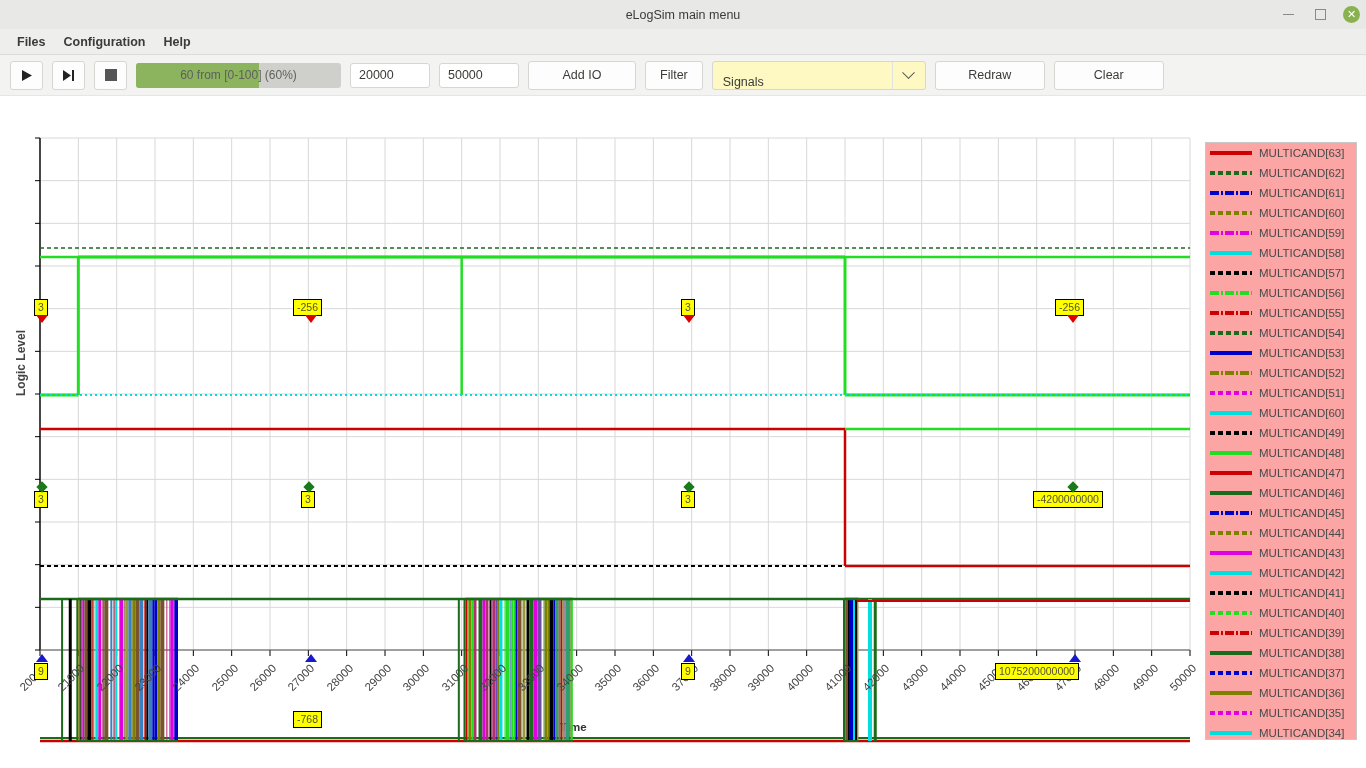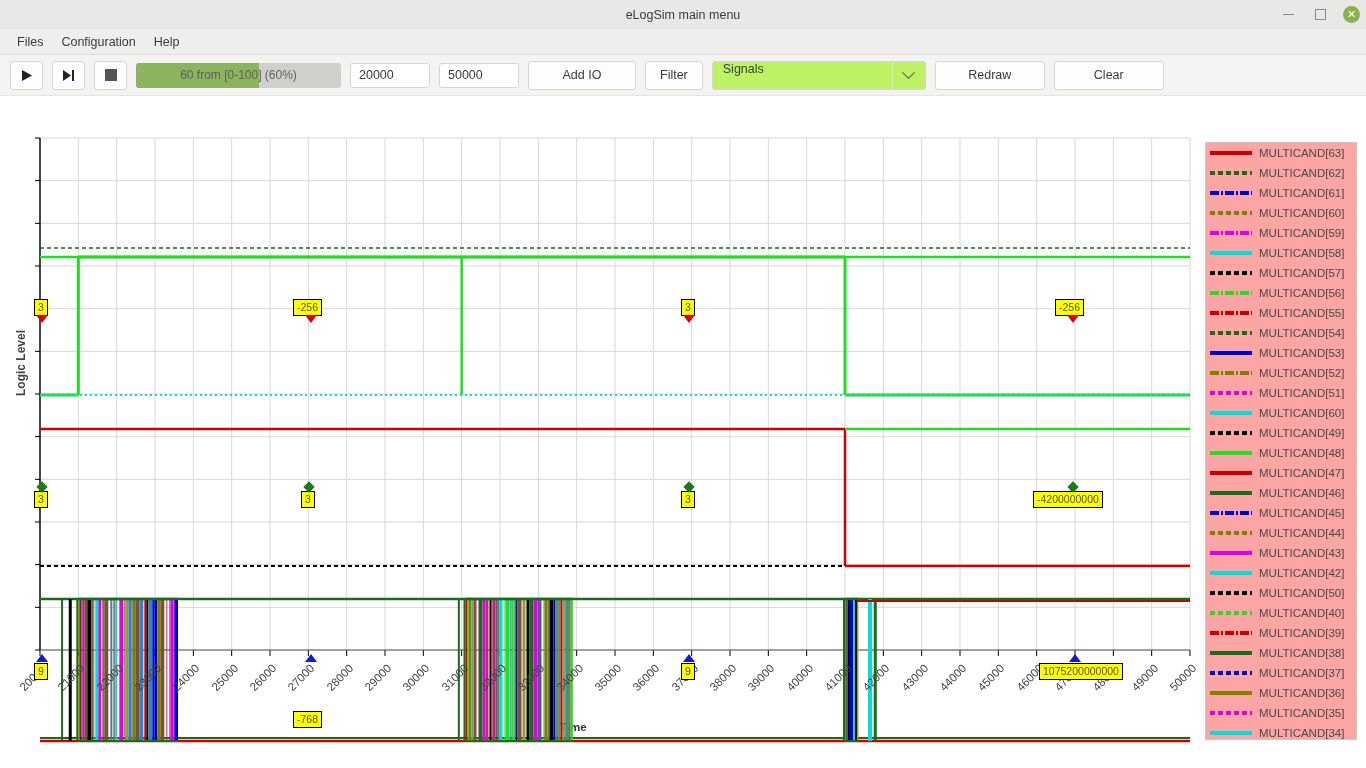--- a/index.html
+++ b/index.html
@@ -40,21 +40,21 @@
     background: #8ab14f; color: #ffffff; font-size: 11px;
     line-height: 1;
   }
   .win-min { width: 11px; height: 1.5px; background: #8a8a86; display:block; }
   .win-max { width: 9px; height: 9px; border: 1.5px solid #8a8a86; display:block; }
 
   
   .menubar {
     position: absolute; left: 0; top: 29px; width: 1366px; height: 26px;
     background: #eeeeec; border-bottom: 1px solid #dcdcda;
-    display: flex; align-items: center; padding-left: 8px; box-sizing: border-box;
+    display: flex; align-items: center; padding-left: 8px; box-sizing: border-box; font-weight: bold;
   }
   .menu-item {
     font-size: 12.5px; color: #3b3b38; padding: 3px 9px; cursor: default;
   }
 
   
   .toolbar {
     position: absolute; left: 0; top: 55px; width: 1366px; height: 41px;
     background: #f3f3f1;
     display: flex; align-items: center; gap: 9px; padding: 0 10px;
@@ -89,23 +89,23 @@
   }
   .tb-btn {
     height: 27px; background: #fdfdfd; border: 1px solid #d6d6d3;
     border-radius: 3px; font-size: 12.5px; color: #3b3b38;
     padding: 0 14px; cursor: pointer;
     font-family: "Liberation Sans", sans-serif;
     display: flex; align-items: center; justify-content: center;
   }
   .tb-btn.wide { min-width: 78px; }
   .tb-select {
-    width: 212px; height: 27px; background: #bef264;
+    width: 212px; height: 27px; background: #fef9c3;
     border: 1px solid #d6d6d3; border-radius: 3px;
-    display: flex; align-items: flex-start; cursor: pointer; position: relative;
+    display: flex; align-items: flex-end; cursor: pointer; position: relative;
   }
   .tb-select-label { font-size: 12.5px; color: #3b3b38; padding-left: 10px; }
   .tb-select-arrow {
     position: absolute; right: 0; top: 0; bottom: 0; width: 32px;
     border-left: 1px solid #e2e2e0;
     display: flex; align-items: center; justify-content: center;
   }
   .chev { width: 8px; height: 8px; border-right: 1.6px solid #5a5a57;
           border-bottom: 1.6px solid #5a5a57; transform: rotate(45deg) translate(-2px,-2px); }
   .tb-btn.redraw { min-width: 80px; }
@@ -521,21 +521,21 @@
         <div class="marker" style="left: 681px; top: 395px;">3</div>
         <div class="diamond" style="left: 685.15px; top: 387px;"></div>
         <div class="marker" style="left: 1033px; top: 395px;">-4200000000</div>
         <div class="diamond" style="left: 1068.65px; top: 387px;"></div>
         <div class="marker" style="left: 34px; top: 567px;">9</div>
         <div class="tri-up" style="left: 36.15px; top: 558px;"></div>
         <div class="marker" style="left: 293px; top: 567px; margin-top: 48px;">-768</div>
         <div class="tri-up" style="left: 304.6px; top: 558px;"></div>
         <div class="marker" style="left: 681px; top: 567px;">9</div>
         <div class="tri-up" style="left: 683.15px; top: 558px;"></div>
-        <div class="marker" style="left: 1039px; top: 567px;">1075200000000</div>
+        <div class="marker" style="left: 995px; top: 567px;">1075200000000</div>
         <div class="tri-up" style="left: 1068.95px; top: 558px;"></div>
       </div>
   </div>
 
   <div class="legend">
     <div id="legend-rows">
         <div class="legend-row">
           <span class="legend-swatch" style="background: rgb(204, 0, 0); height: 4px;"></span>
           <span class="legend-label">MULTICAND[63]</span>
         </div>
@@ -618,21 +618,21 @@
         <div class="legend-row">
           <span class="legend-swatch" style="background: rgb(224, 0, 224); height: 4px;"></span>
           <span class="legend-label">MULTICAND[43]</span>
         </div>
         <div class="legend-row">
           <span class="legend-swatch" style="background: rgb(0, 222, 222); height: 4px;"></span>
           <span class="legend-label">MULTICAND[42]</span>
         </div>
         <div class="legend-row">
           <span class="legend-swatch" style="background: repeating-linear-gradient(90deg, rgb(0, 0, 0) 0px, rgb(0, 0, 0) 5px, transparent 5px, transparent 8px); height: 4px;"></span>
-          <span class="legend-label">MULTICAND[50]</span>
+          <span class="legend-label">MULTICAND[41]</span>
         </div>
         <div class="legend-row">
           <span class="legend-swatch" style="background: repeating-linear-gradient(90deg, rgb(34, 221, 34) 0px, rgb(34, 221, 34) 5px, transparent 5px, transparent 8px); height: 4px;"></span>
           <span class="legend-label">MULTICAND[40]</span>
         </div>
         <div class="legend-row">
           <span class="legend-swatch" style="background: repeating-linear-gradient(90deg, rgb(204, 0, 0) 0px, rgb(204, 0, 0) 9px, transparent 9px, transparent 11px, rgb(204, 0, 0) 11px, rgb(204, 0, 0) 13px, transparent 13px, transparent 15px); height: 4px;"></span>
           <span class="legend-label">MULTICAND[39]</span>
         </div>
         <div class="legend-row">

